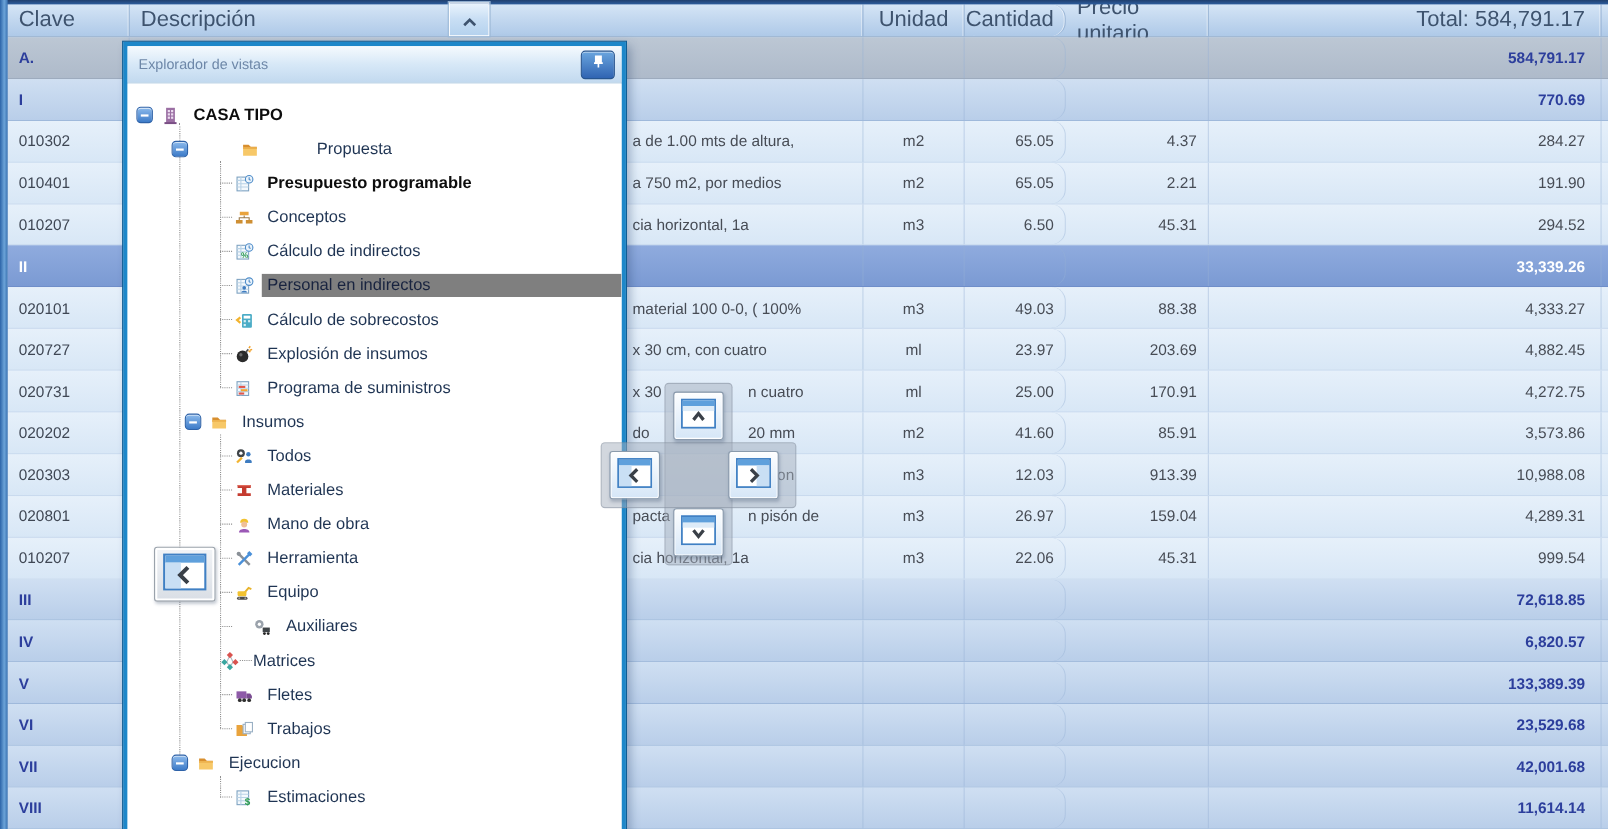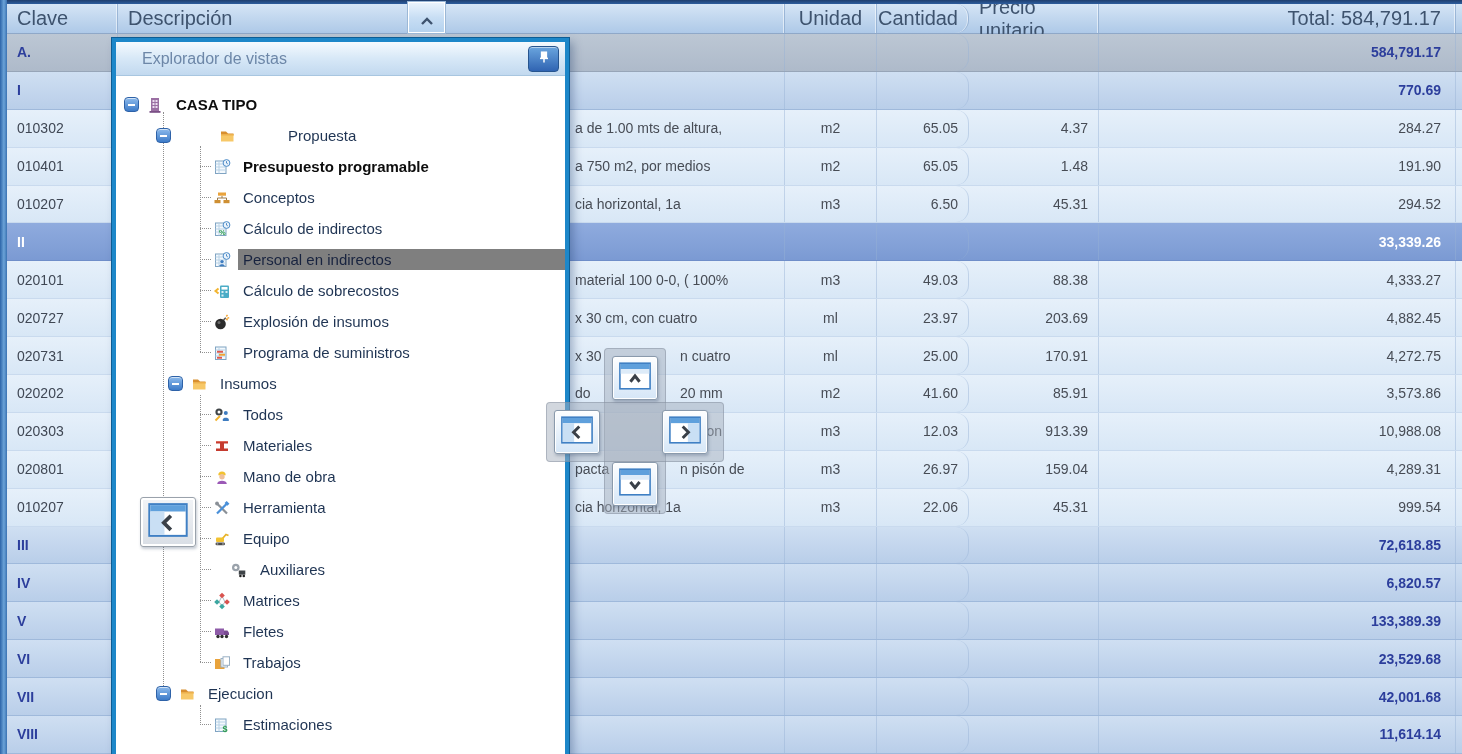--- a/index.html
+++ b/index.html
@@ -49,21 +49,21 @@
     background:linear-gradient(180deg,#eaf4fd,#c8def4 50%,#b5d2ee);
     border:1px solid #ffffff;outline:1px solid #9cb8d6;display:flex;align-items:flex-end;justify-content:center;padding-bottom:2px;}
 
   
   .panel{position:absolute;left:112px;top:38px;width:457px;height:726px;z-index:5;
     border:4px solid #1d87c9;outline:1px solid #0e5d94;background:#ffffff;
     box-shadow:4px 4px 9px rgba(20,50,95,.35);}
   .panel-title{height:34px;display:flex;align-items:center;padding:0 6px 0 10px;
     background:linear-gradient(180deg,#f5fafe,#d7e8f7 50%,#c2d9ef);
     border-bottom:1px solid #a8c6e0;}
-  .panel-title-label{flex:1;color:#6d87a8;font-size:16px;margin-left:16px;}
+  .panel-title-label{flex:1;color:#6d87a8;font-size:13px;}
   .pin-btn{width:31px;height:26px;border-radius:4px;border:1px solid #27558f;
     background:linear-gradient(180deg,#6aa5de,#3064b2);display:flex;align-items:center;justify-content:center;
     box-shadow:inset 0 1px 0 rgba(255,255,255,.5);}
   .tree{position:relative;height:calc(100% - 34px);background:#fff;padding-top:13px;overflow:hidden;}
   .tnode{height:31px;display:flex;align-items:center;position:relative;z-index:1;font-size:15px;color:#1f3453;}
   .tnode .gap{width:6px;flex:none;}
   .t-toggle{width:15px;height:15px;flex:none;border-radius:4px;border:1px solid #2e62a8;
     background:linear-gradient(180deg,#8cbaec,#3d7bc8);position:relative;
     box-shadow:inset 0 1px 0 rgba(255,255,255,.6);}
   .t-toggle::after{content:"";position:absolute;left:3px;top:6px;width:7px;height:2px;background:#fff;}
@@ -129,21 +129,21 @@
           <div class="cell c-pu">4.37</div>
           <div class="cell c-total">284.27</div>
         </div>
         <div class="trow row-data">
           <div class="cell c-clave">010401</div>
           <div class="cell c-desc">
             <span class="frag frag-l">a 750 m2, por medios</span>
           </div>
           <div class="cell c-unidad">m2</div>
           <div class="cell c-cant">65.05</div>
-          <div class="cell c-pu">1.48</div>
+          <div class="cell c-pu">2.21</div>
           <div class="cell c-total">191.90</div>
         </div>
         <div class="trow row-data">
           <div class="cell c-clave">010207</div>
           <div class="cell c-desc">
             <span class="frag frag-l">cia horizontal, 1a</span>
           </div>
           <div class="cell c-unidad">m3</div>
           <div class="cell c-cant">6.50</div>
           <div class="cell c-pu">45.31</div>
@@ -528,21 +528,21 @@
                 <circle cx="5.8" cy="6.5" r="3.8" fill="#9aa2ab"></circle>
                 <circle cx="5.8" cy="6.5" r="1.5" fill="#fff"></circle>
                 <rect x="8.8" y="9.5" width="6.5" height="4.2" fill="#3f4448"></rect>
                 <circle cx="10.4" cy="15" r="1.3" fill="#222"></circle>
                 <circle cx="13.8" cy="15" r="1.3" fill="#222"></circle>
               </svg>
             </span>
             <span class="gap"></span>
             <span class="t-label">Auxiliares</span>
           </div>
-          <div class="tnode" style="padding-left: 96px;">
+          <div class="tnode" style="padding-left: 65px; margin-left: 18px;">
             <span class="stub"></span>
             <span class="t-icon">
               <svg width="18" height="18" viewBox="0 0 18 18">
                 <path d="M9 4 L6 10 M9 4 L12 10 M6 10 L9 14 M12 10 L9 14" stroke="#b0b8c0" fill="none"></path>
                 <rect x="7" y="1.5" width="4" height="4" transform="rotate(45 9 3.5)" fill="#D9534F"></rect>
                 <rect x="2" y="8" width="4" height="4" transform="rotate(45 4 10)" fill="#3AA6A0"></rect>
                 <rect x="12" y="8" width="4" height="4" transform="rotate(45 14 10)" fill="#D9534F"></rect>
                 <rect x="7" y="12.5" width="4" height="4" transform="rotate(45 9 14.5)" fill="#3AA6A0"></rect>
               </svg>
             </span>

